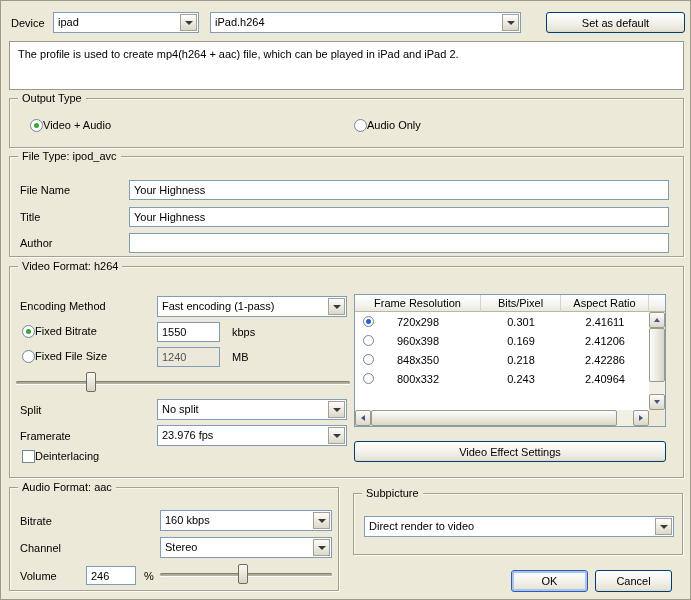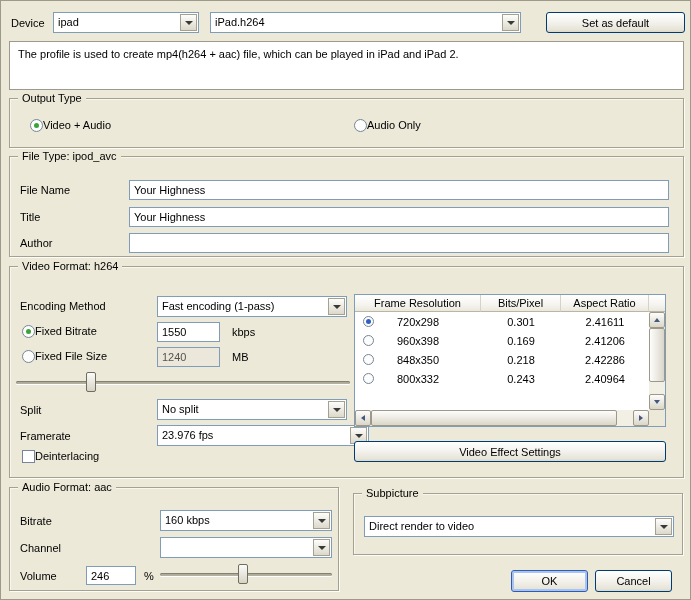--- a/index.html
+++ b/index.html
@@ -166,21 +166,21 @@
 
     <span class="lbl" style="left:10px;top:137px">Split</span>
     <div class="combo" style="left:147px;top:132px;width:190px">
       <span class="combo-val">No split</span>
       <span class="combo-btn">
           <i class="tri cdown"></i>
         </span>
     </div>
 
     <span class="lbl" style="left:10px;top:163px">Framerate</span>
-    <div class="combo" style="left:147px;top:158px;width:212px">
+    <div class="combo" style="left:147px;top:158px;width:190px">
       <span class="combo-val">23.976 fps</span>
       <span class="combo-btn">
           <i class="tri cdown"></i>
         </span>
     </div>
 
     <div class="opt" style="left:12px;top:183px">
       <span class="check"></span>
       <span>Deinterlacing</span>
     </div>
@@ -250,20 +250,21 @@
     <span class="lbl" style="left:10px;top:27px">Bitrate</span>
     <div class="combo" style="left:150px;top:22px;width:172px">
       <span class="combo-val">160 kbps</span>
       <span class="combo-btn">
           <i class="tri cdown"></i>
         </span>
     </div>
 
     <span class="lbl" style="left:10px;top:54px">Channel</span>
     <div class="combo" style="left:150px;top:49px;width:172px">
+      <span class="combo-val">Stereo</span>
       <span class="combo-btn">
           <i class="tri cdown"></i>
         </span>
     </div>
 
     <span class="lbl" style="left:10px;top:82px">Volume</span>
     <input class="txt" style="left: 76px; top: 78px; width: 50px; height: 19px;" value="246">
     <span class="lbl" style="left:134px;top:82px">%</span>
     <div class="slider" style="left:150px;top:76px;width:172px;height:20px">
       <div class="slider-track"></div>

